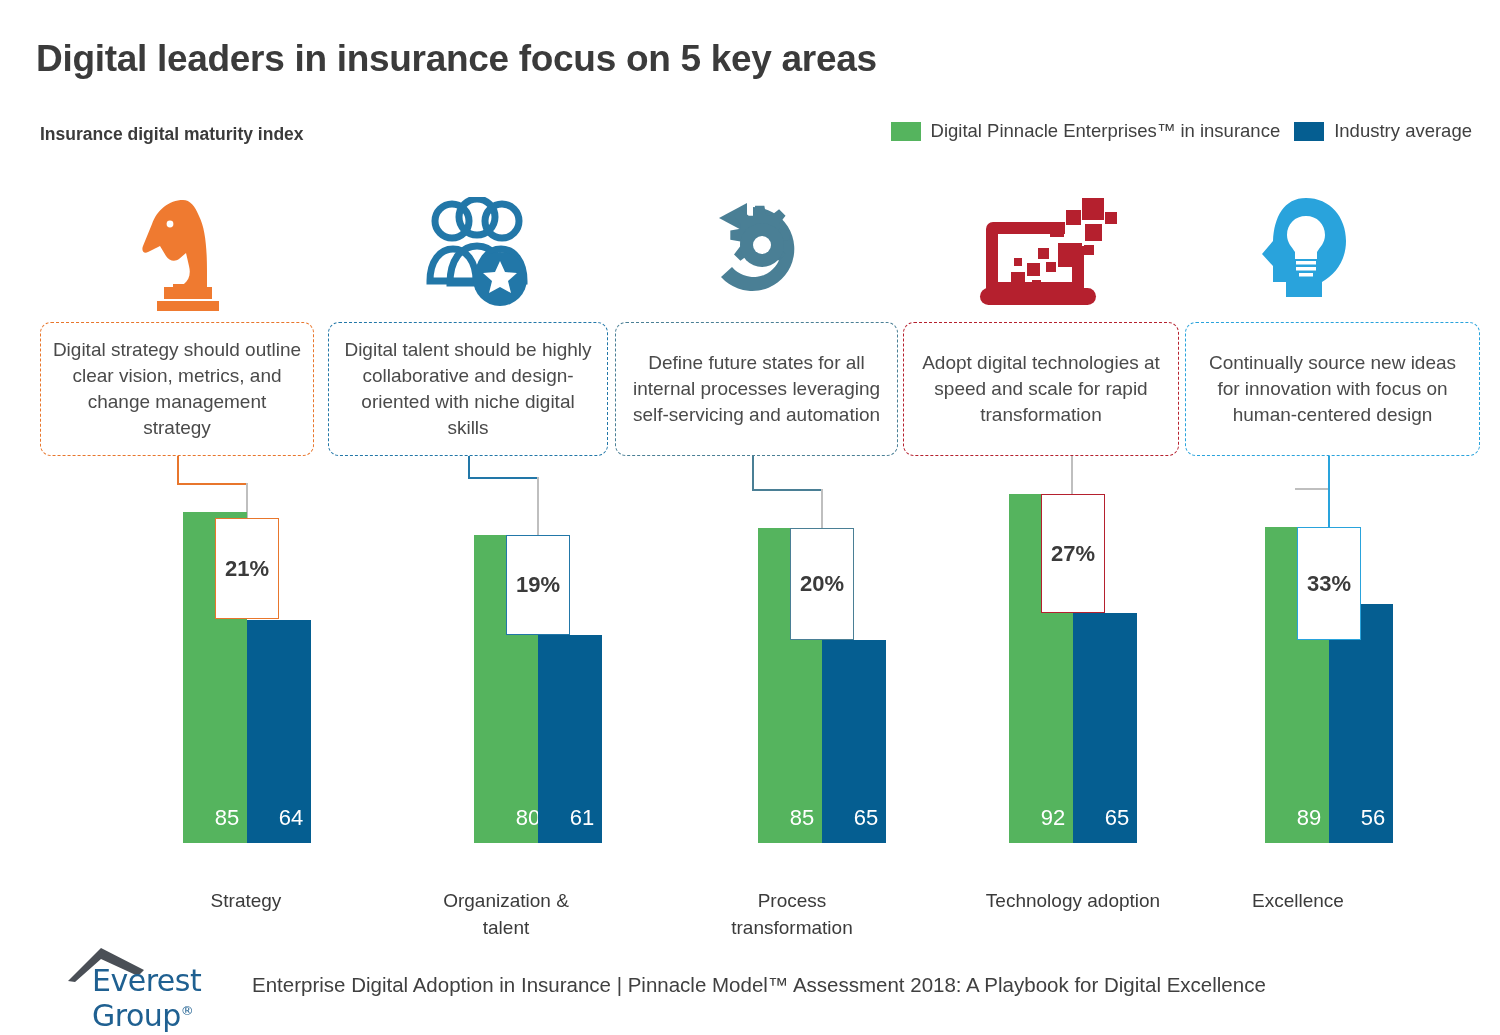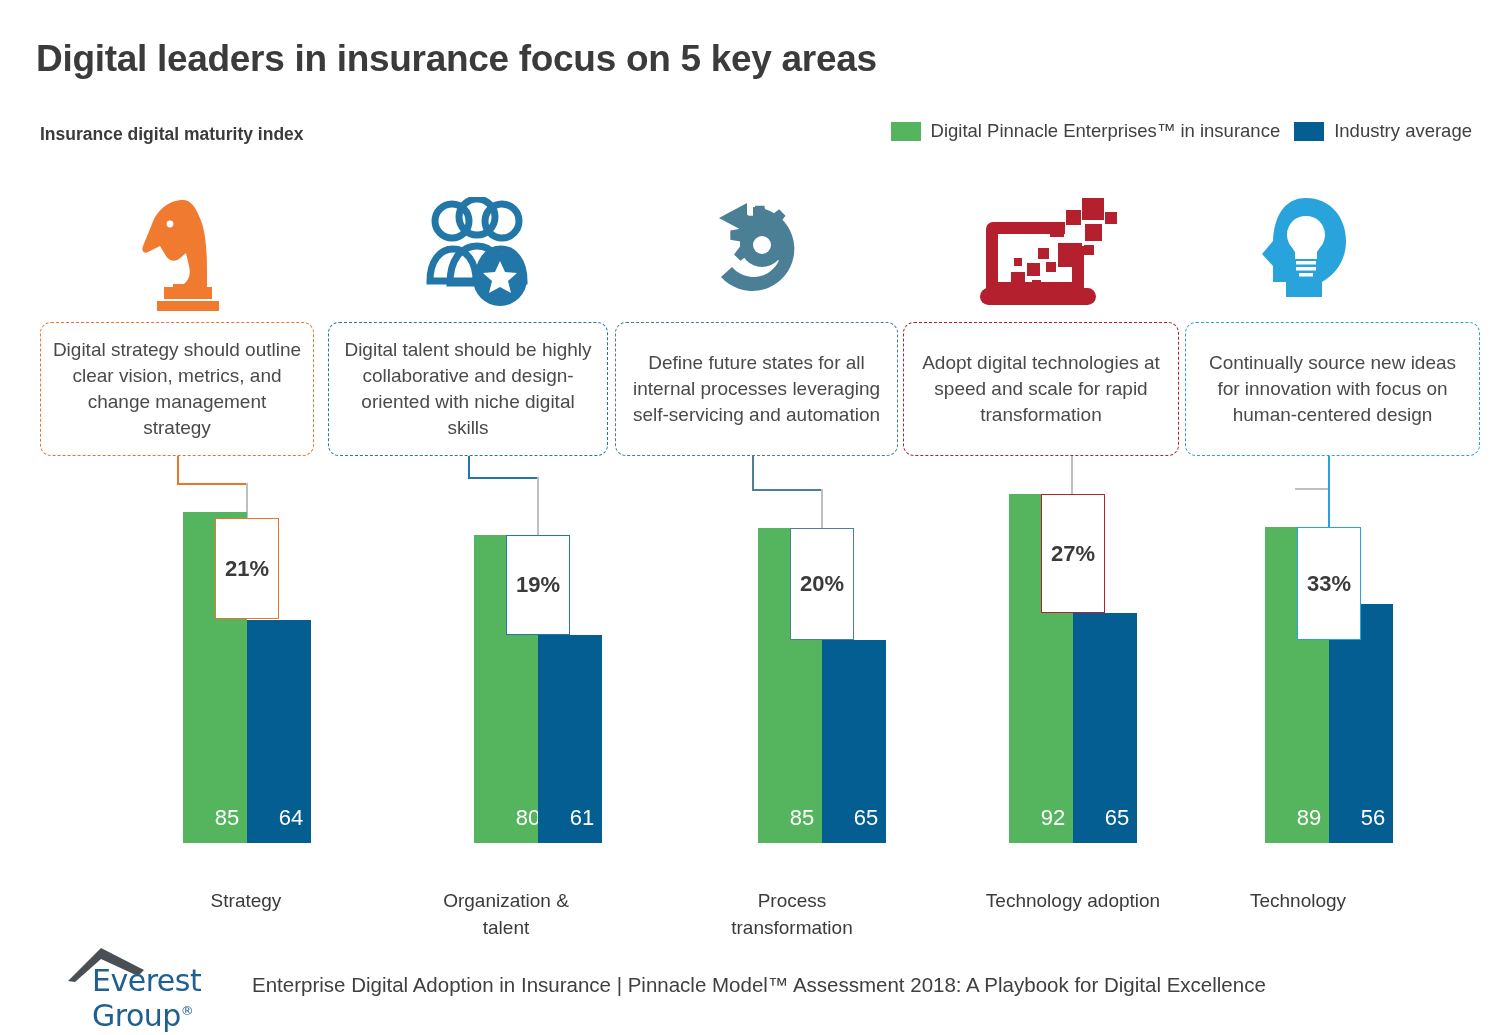--- a/index.html
+++ b/index.html
@@ -273,21 +273,21 @@
     <span class="bar-value">89</span>
   </div>
   <div class="bar bar-blue" style="left:144px; width:64px; height:239px;">
     <span class="bar-value">56</span>
   </div>
 
   <div class="pct-box" style="left:112px; top:527px; width:64px; height:113px; border-color:#29a3dc;">
     <span class="pct-label">33%</span>
   </div>
 
-  <div class="cat-label" style="left:40px; width:146px;">Technology</div>
+  <div class="cat-label" style="left:40px; width:146px;">Excellence</div>
 </div>
 
 <div id="footer">
   <div id="logo">
     <svg id="logo-mark" width="80" height="36" viewBox="0 0 80 36">
       <path d="M2 35 L35 2 L78 24 L72 30 L35 13 L9 36 Z" fill="#4a4f56"></path>
     </svg>
     <div id="logo-text">
       <span>Everest Group</span><span id="logo-reg">®</span>
     </div>

